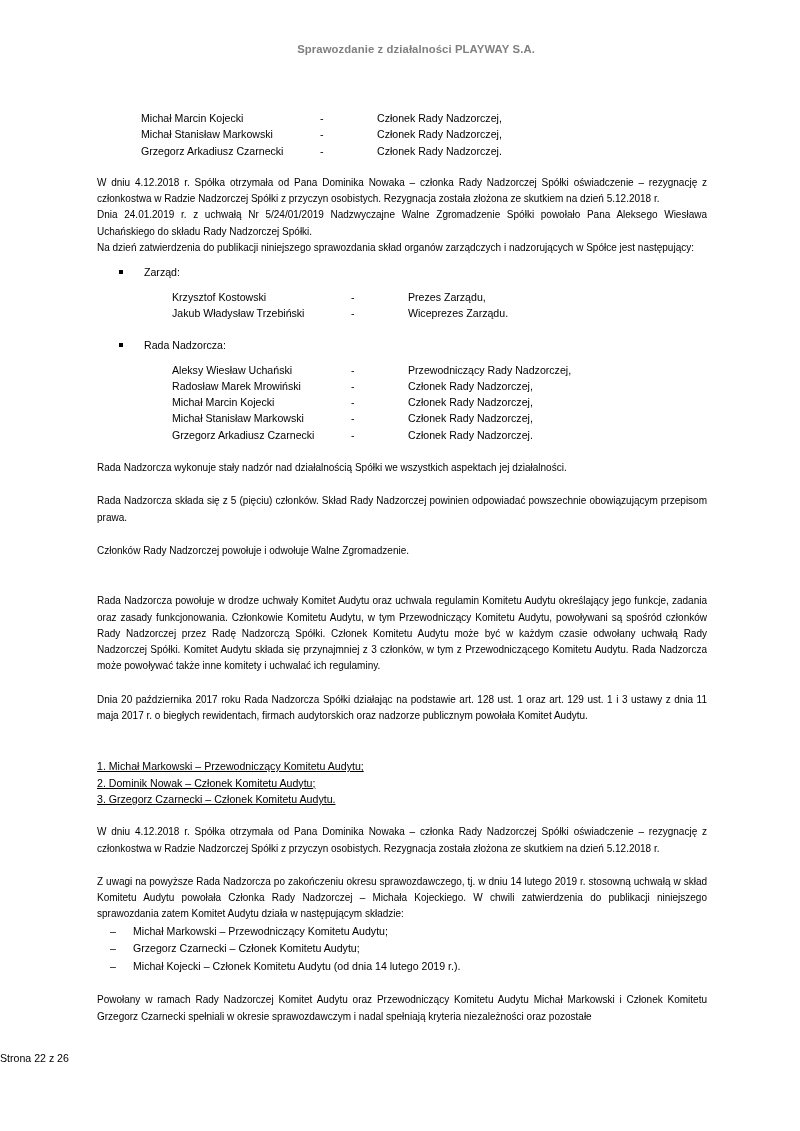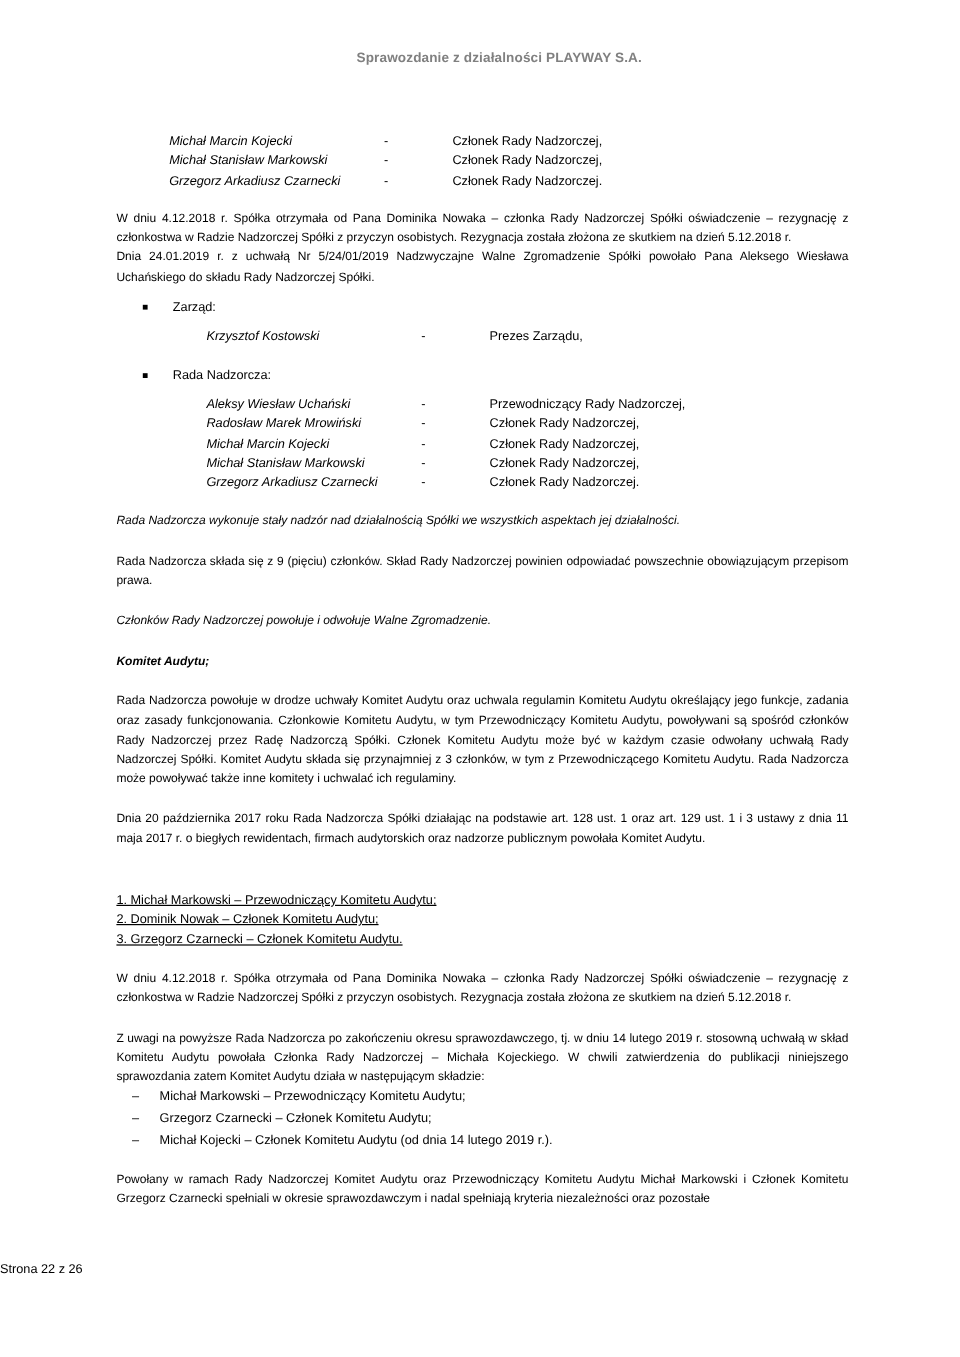--- a/index.html
+++ b/index.html
@@ -53,21 +53,20 @@
 
   p.body-text {
     margin: 0;
     font-size: 10px;
     line-height: 16.3px;
     text-align: justify;
     text-justify: inter-word;
   }
   p.body-text.left {
     text-align: left;
-    font-style: italic;
   }
   .bold {
     font-weight: bold;
   }
 
   .gap-sm { height: 8px; }
   .gap-md { height: 16px; }
   .gap-lg { height: 17px; }
 
   
@@ -76,21 +75,21 @@
     padding: 0;
     border-collapse: collapse;
   }
   .roster td {
     font-size: 10.6px;
     line-height: 16.3px;
     padding: 0;
     vertical-align: top;
     white-space: nowrap;
   }
-  .roster td.col-name { width: 175px; padding-right: 4px; font-style: italic; }
+  .roster td.col-name { width: 175px; padding-right: 4px; }
   .roster td.col-dash { width: 57px; }
   .roster td.col-role { width: auto; }
 
   .roster-indent-1 { margin-left: 44px; }
   .roster-indent-2 { margin-left: 75px; }
 
   
   .sq-list {
     margin: 0;
     padding: 0;
@@ -184,39 +183,45 @@
           <td class="col-dash">-</td>
           <td class="col-role">Członek Rady Nadzorczej.</td>
         </tr>
       </tbody>
     </table>
 
     <div class="gap-md"></div>
 
     <p class="body-text">W dniu 4.12.2018 r. Spółka otrzymała od Pana Dominika Nowaka – członka Rady Nadzorczej Spółki oświadczenie – rezygnację z członkostwa w Radzie Nadzorczej Spółki z przyczyn osobistych. Rezygnacja została złożona ze skutkiem na dzień 5.12.2018 r.</p>
     <p class="body-text">Dnia 24.01.2019 r. z uchwałą Nr 5/24/01/2019 Nadzwyczajne Walne Zgromadzenie Spółki powołało Pana Aleksego Wiesława Uchańskiego do składu Rady Nadzorczej Spółki.</p>
+    <p class="body-text">Na dzień zatwierdzenia do publikacji niniejszego sprawozdania skład organów zarządczych i nadzorujących w Spółce jest następujący:</p>
 
     <div class="gap-sm"></div>
 
     <ul class="sq-list">
       <li>
         <span class="sq-bullet"></span>
         <span>Zarząd:</span>
       </li>
     </ul>
 
     <div class="gap-sm"></div>
 
     <table class="roster roster-indent-2">
       <tbody>
         <tr>
           <td class="col-name">Krzysztof Kostowski</td>
           <td class="col-dash">-</td>
           <td class="col-role">Prezes Zarządu,</td>
         </tr>
+        <tr>
+          <td class="col-name">Jakub Władysław Trzebiński</td>
+          <td class="col-dash">-</td>
+          <td class="col-role">Wiceprezes Zarządu.</td>
+        </tr>
       </tbody>
     </table>
 
     <div class="gap-md"></div>
 
     <ul class="sq-list">
       <li>
         <span class="sq-bullet"></span>
         <span>Rada Nadzorcza:</span>
       </li>
@@ -253,29 +258,28 @@
         </tr>
       </tbody>
     </table>
 
     <div class="gap-lg"></div>
 
     <p class="body-text left">Rada Nadzorcza wykonuje stały nadzór nad działalnością Spółki we wszystkich aspektach jej działalności.</p>
 
     <div class="gap-lg"></div>
 
-    <p class="body-text">Rada Nadzorcza składa się z 9 (pięciu) członków. Skład Rady Nadzorczej powinien odpowiadać powszechnie obowiązującym przepisom prawa.</p>
+    <p class="body-text">Rada Nadzorcza składa się z 5 (pięciu) członków. Skład Rady Nadzorczej powinien odpowiadać powszechnie obowiązującym przepisom prawa.</p>
 
     <div class="gap-lg"></div>
 
     <p class="body-text left">Członków Rady Nadzorczej powołuje i odwołuje Walne Zgromadzenie.</p>
 
     <div class="gap-lg"></div>
 
-    <p class="body-text left bold">Komitet Audytu;</p>
 
     <div class="gap-lg"></div>
 
     <p class="body-text">Rada Nadzorcza powołuje w drodze uchwały Komitet Audytu oraz uchwala regulamin Komitetu Audytu określający jego funkcje, zadania oraz zasady funkcjonowania. Członkowie Komitetu Audytu, w tym Przewodniczący Komitetu Audytu, powoływani są spośród członków Rady Nadzorczej przez Radę Nadzorczą Spółki. Członek Komitetu Audytu może być w każdym czasie odwołany uchwałą Rady Nadzorczej Spółki.  Komitet Audytu składa się przynajmniej z 3 członków, w tym z Przewodniczącego Komitetu Audytu. Rada Nadzorcza może powoływać także inne komitety i uchwalać ich regulaminy.</p>
 
     <div class="gap-lg"></div>
 
     <p class="body-text">Dnia 20 października 2017 roku Rada Nadzorcza Spółki działając na podstawie art. 128 ust. 1 oraz art. 129 ust. 1 i 3 ustawy z dnia 11 maja 2017 r. o biegłych rewidentach, firmach audytorskich oraz nadzorze publicznym powołała Komitet Audytu.</p>
 
     <div class="gap-lg"></div>

